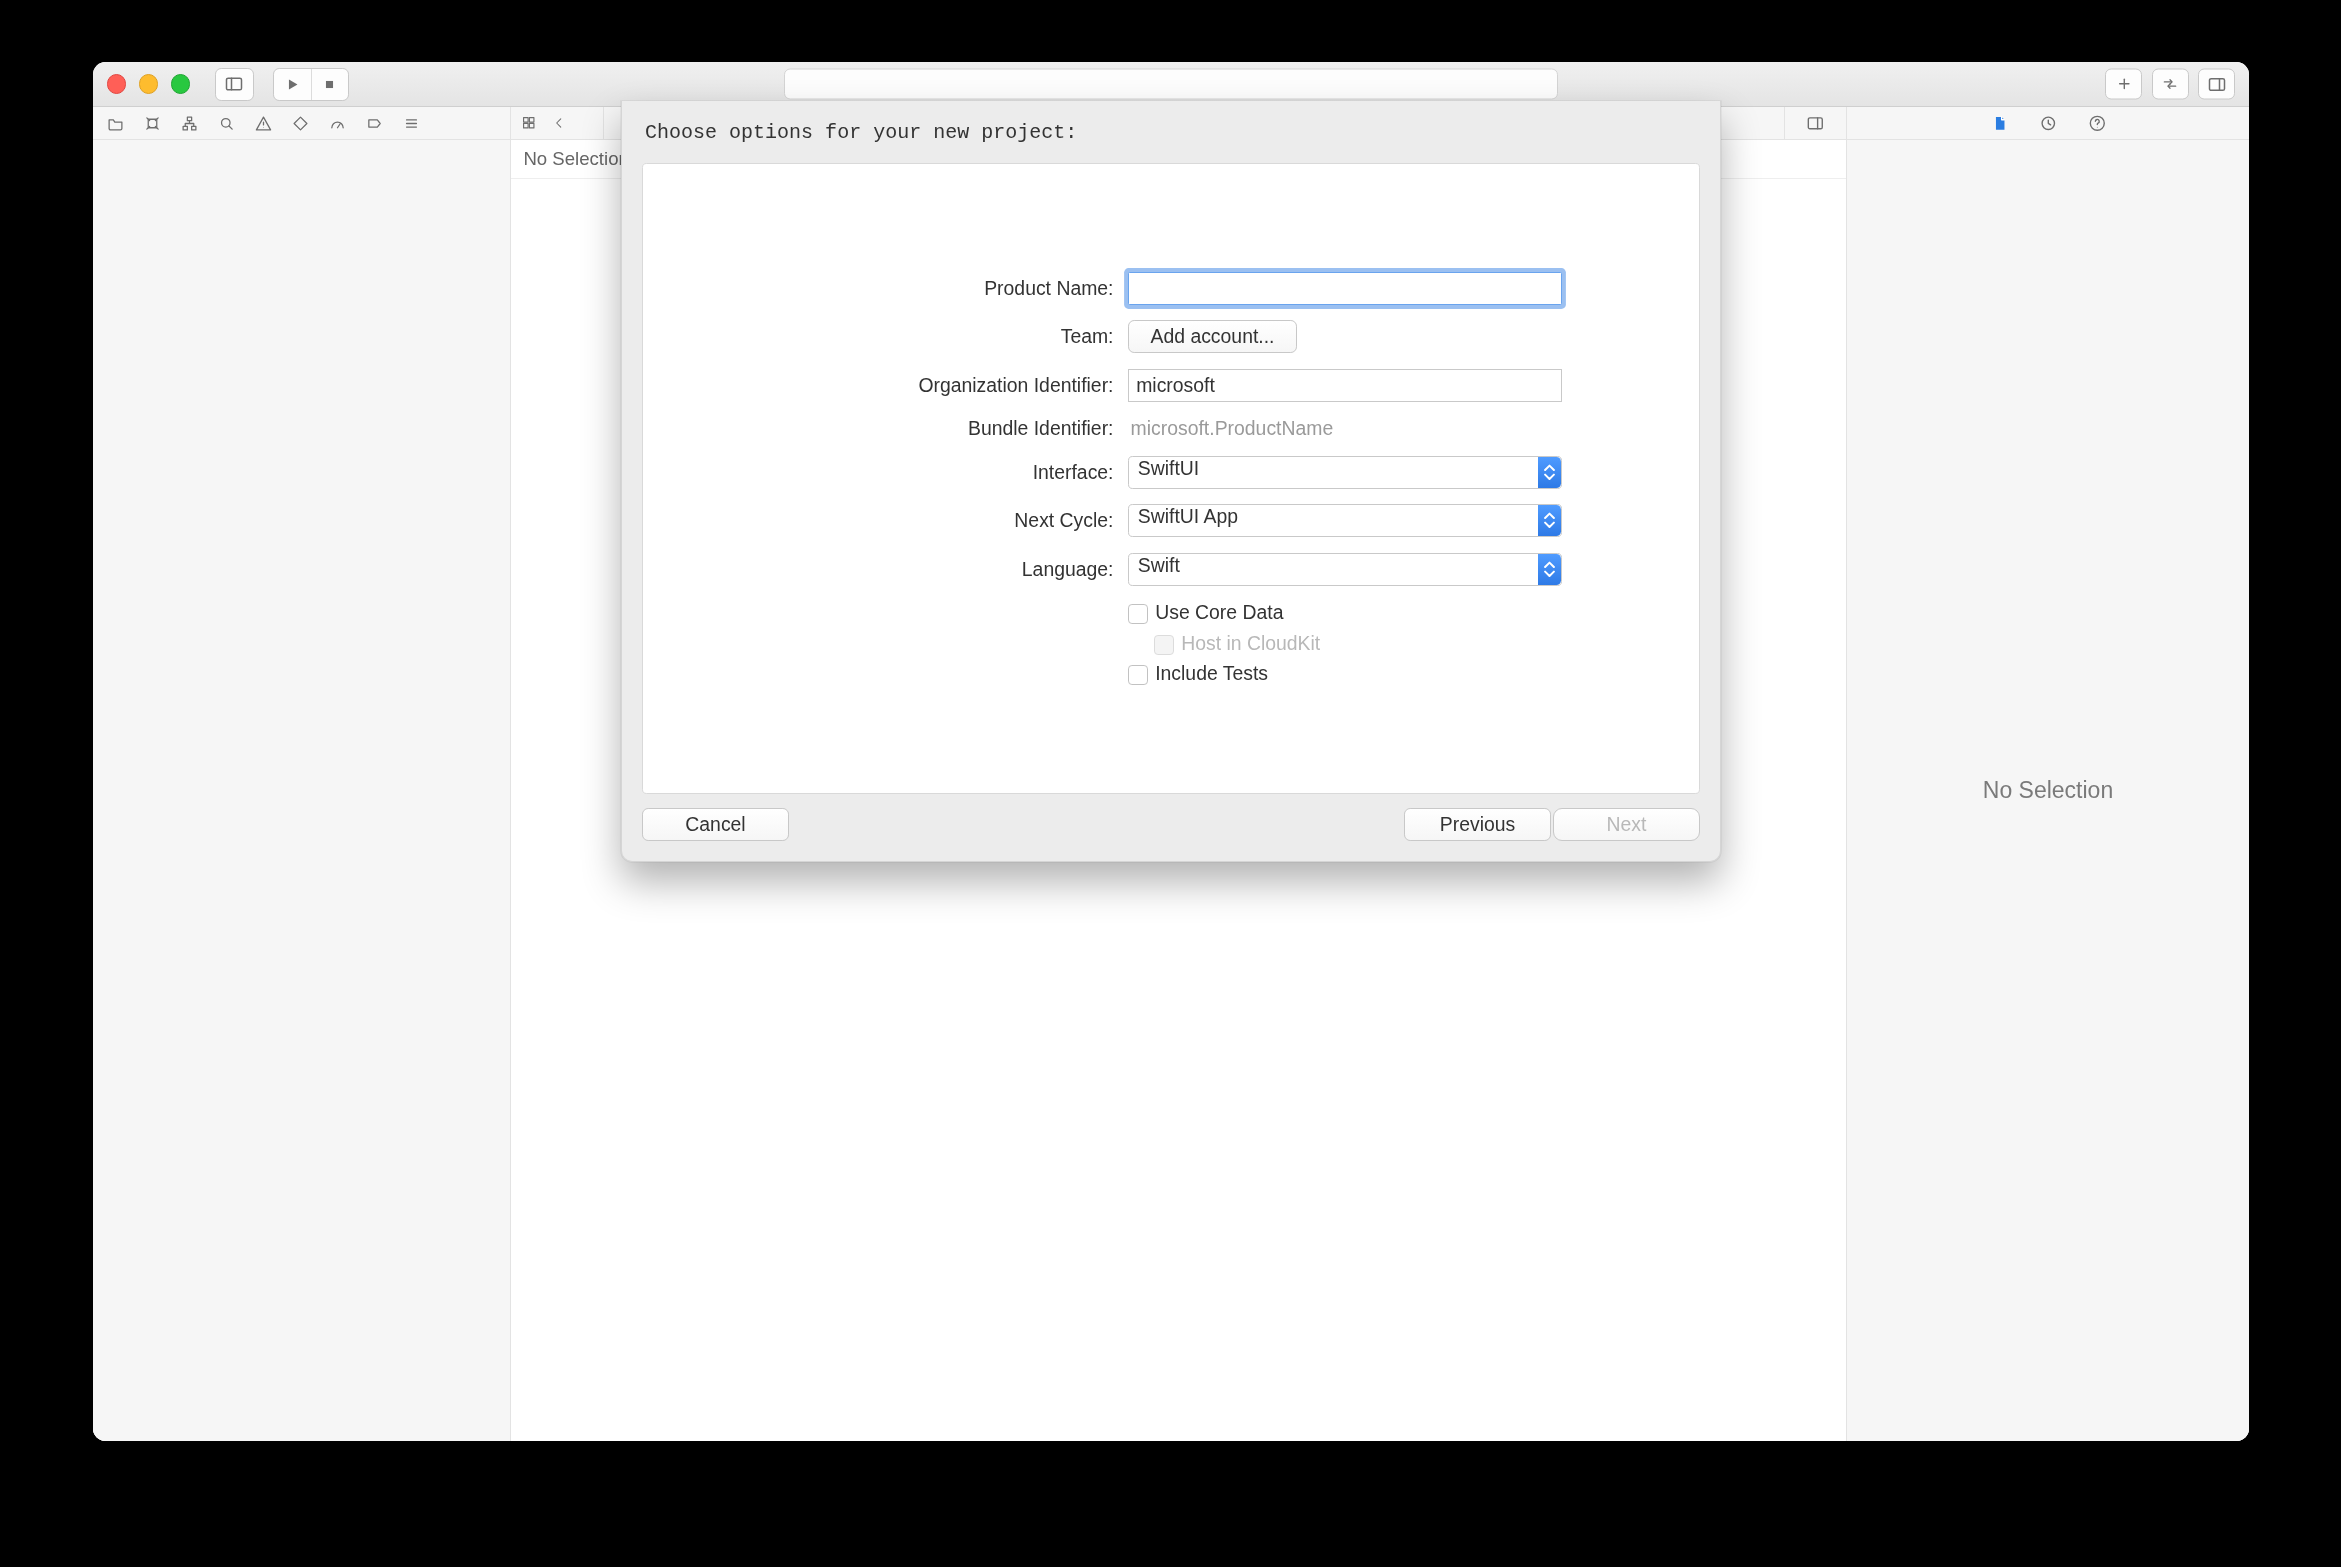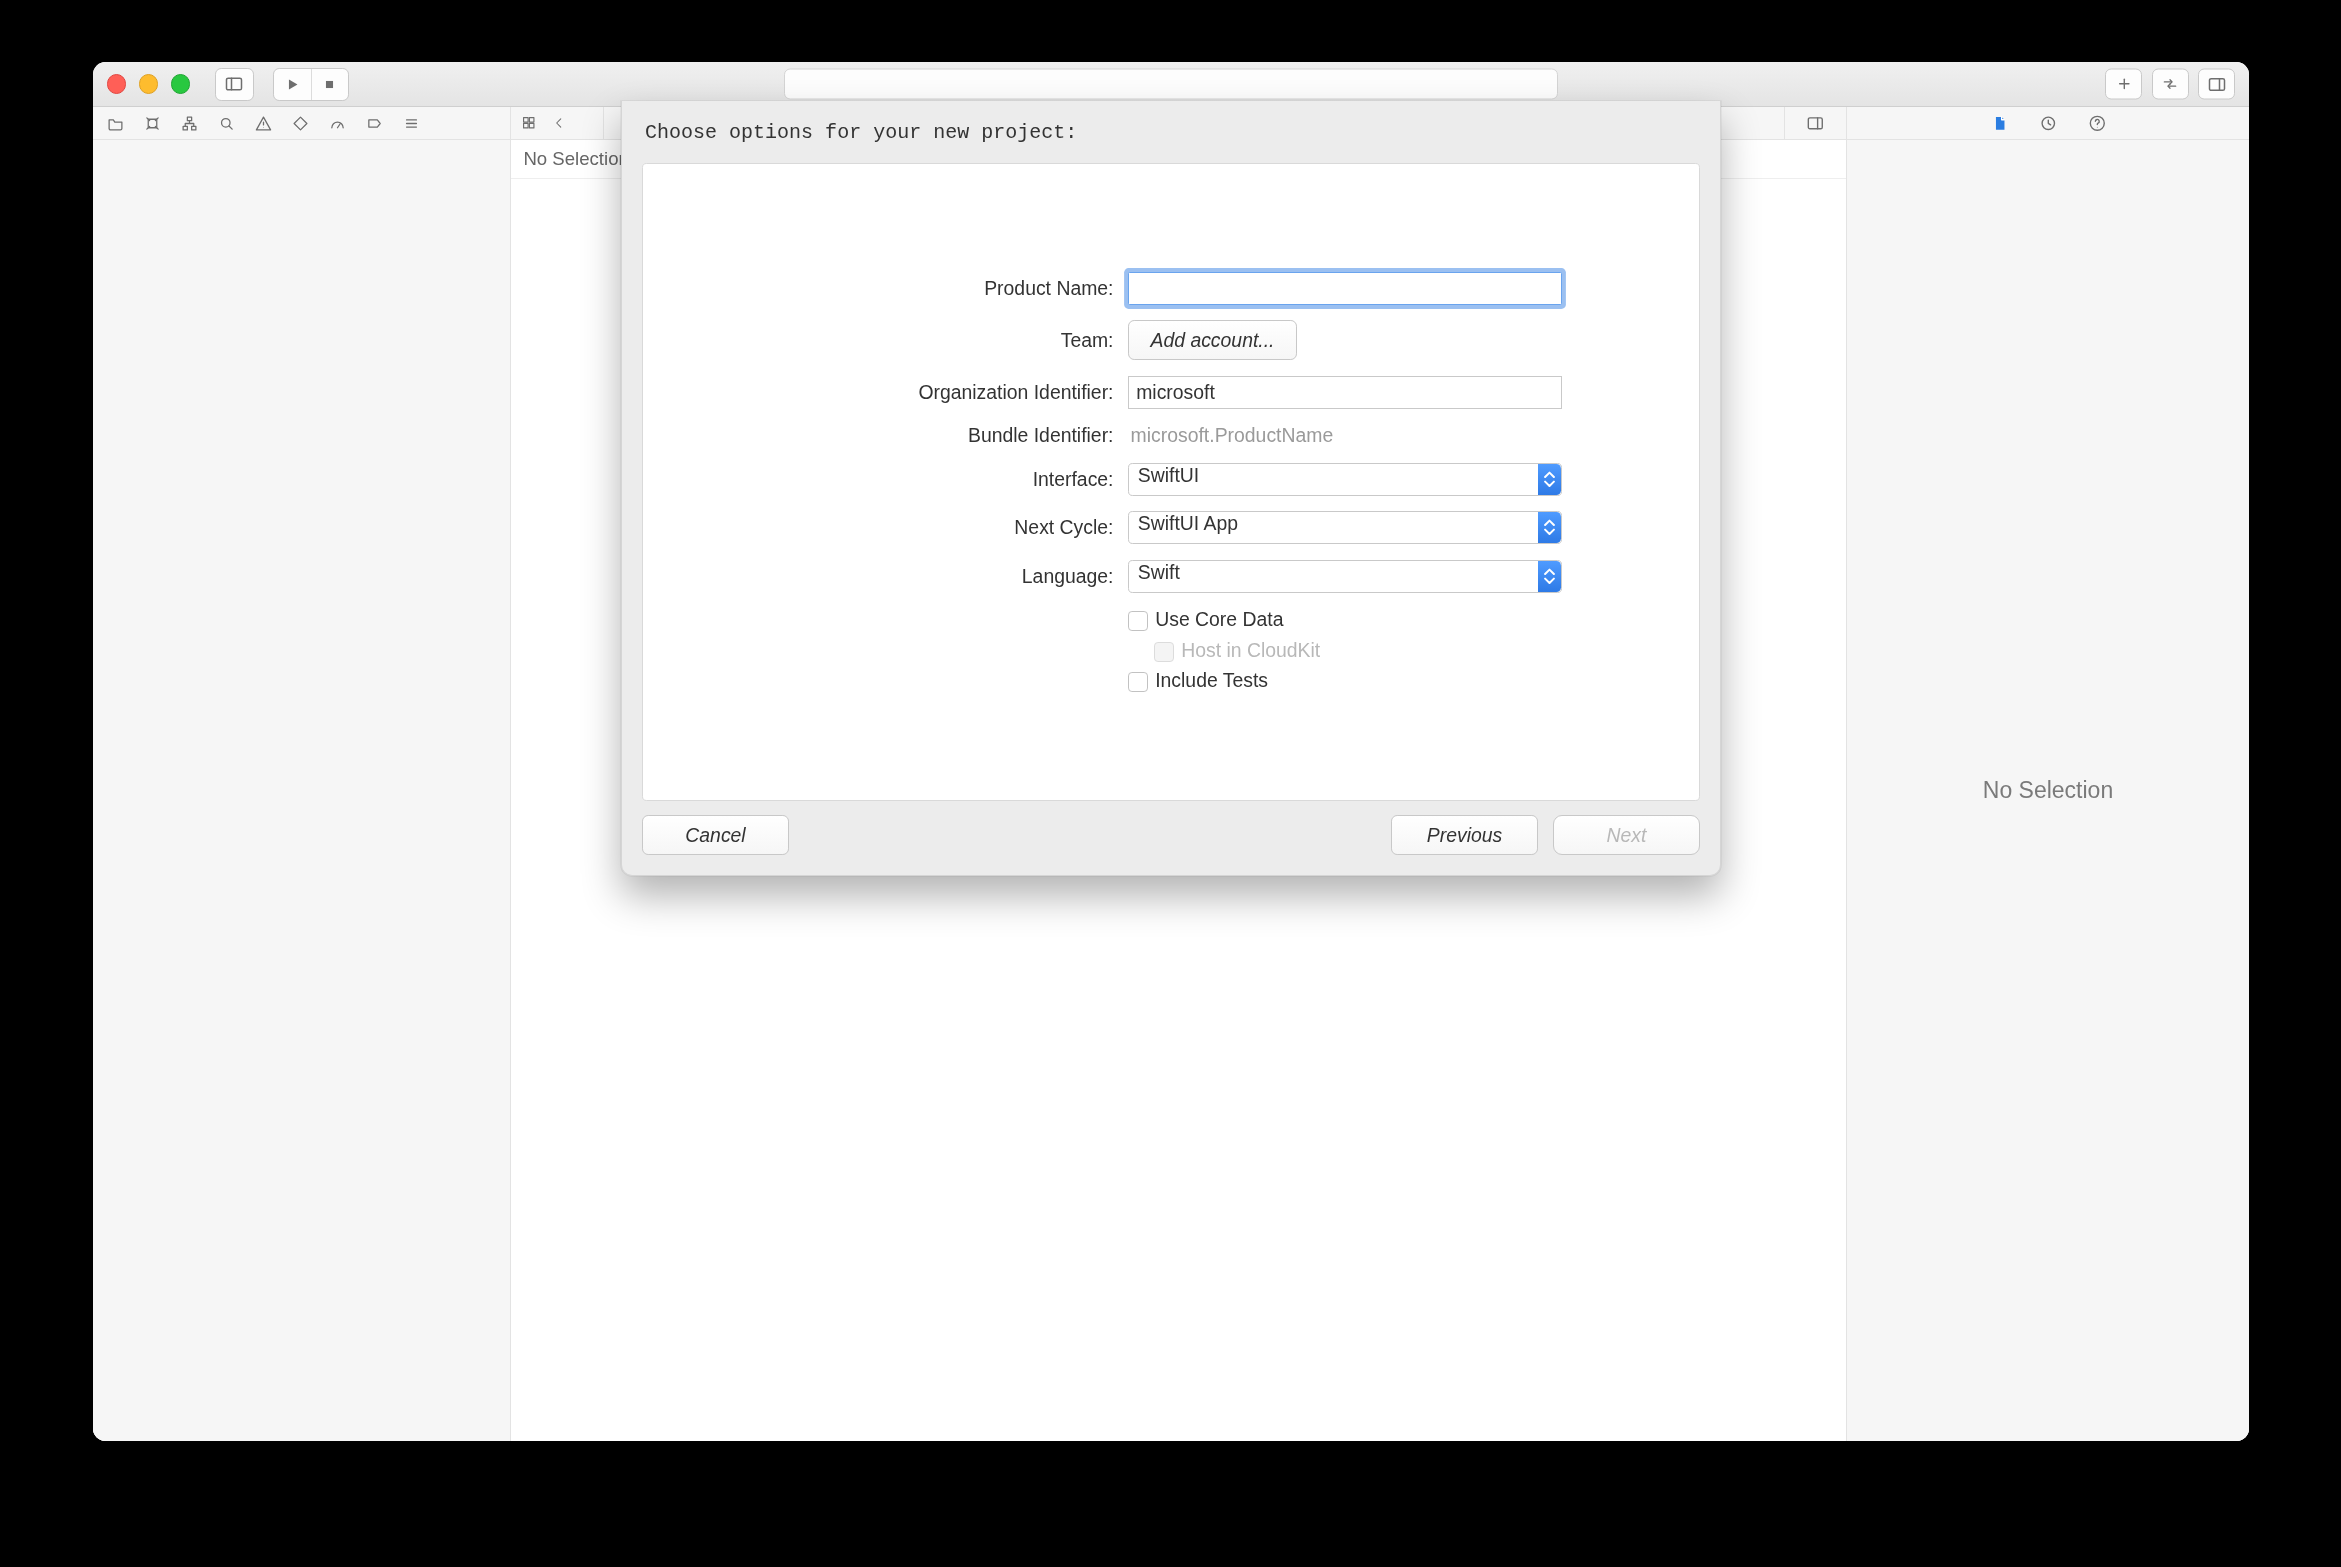--- a/index.html
+++ b/index.html
@@ -243,28 +243,27 @@
     border-radius: 1.5px;
     outline: none;
   }
   .readonly-val {
     font-size: 19.4px;
     color: #9a9a9a;
     padding-left: 3.1px;
   }
   .mac-btn {
     display: inline-flex; align-items: center; justify-content: center;
-    height: 40px;
+    height: 33px;
     padding: 6px 22px;
     font-size: 19.4px;
     background: linear-gradient(#fff, #f6f6f6);
     border: 0.8px solid var(--btn-border);
     border-radius: 6.2px;
     color: #333;
-    font-style: italic;
   }
   .mac-btn.disabled { color: var(--text-disabled); border-radius: 9px; }
   .mac-popup {
     position: relative;
     height: 33px;
     width: 100%;
     border: 0.8px solid var(--input-border);
     border-radius: 4.6px;
     background: #fff;
     display: flex; align-items: flex-start;
@@ -292,21 +291,21 @@
     width: 20px; height: 20px;
     border: 0.8px solid #c2c2c2;
     border-radius: 3.9px;
     background: #fff;
     flex-shrink: 0;
   }
   .checkbox.disabled { background: #f4f4f4; border-color: #dcdcdc; }
 
   .sheet-footer {
     display: flex;
-    gap: 15px;
+    gap: 2px;
     align-items: center;
   }
   .sheet-footer .grow { flex: 1; }
   .sheet-footer .mac-btn { min-width: 147px; }
 
   
   svg { fill: none; stroke: currentColor; stroke-width: 1.8; stroke-linecap: round; stroke-linejoin: round; }
 </style>
 </head>
 <body>

